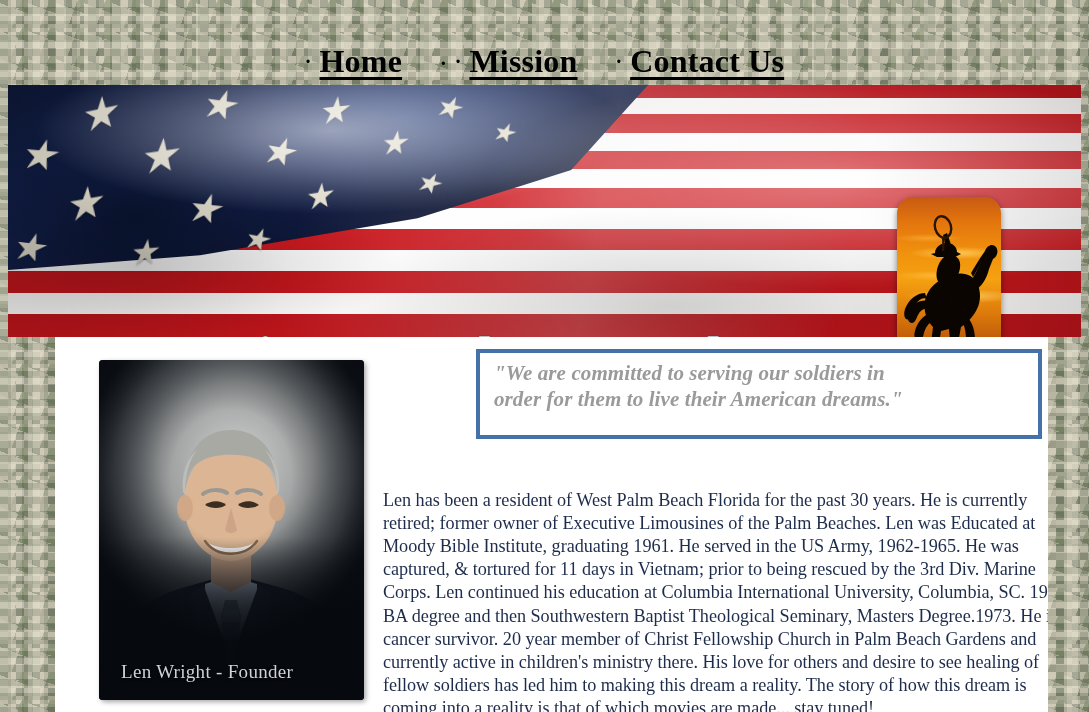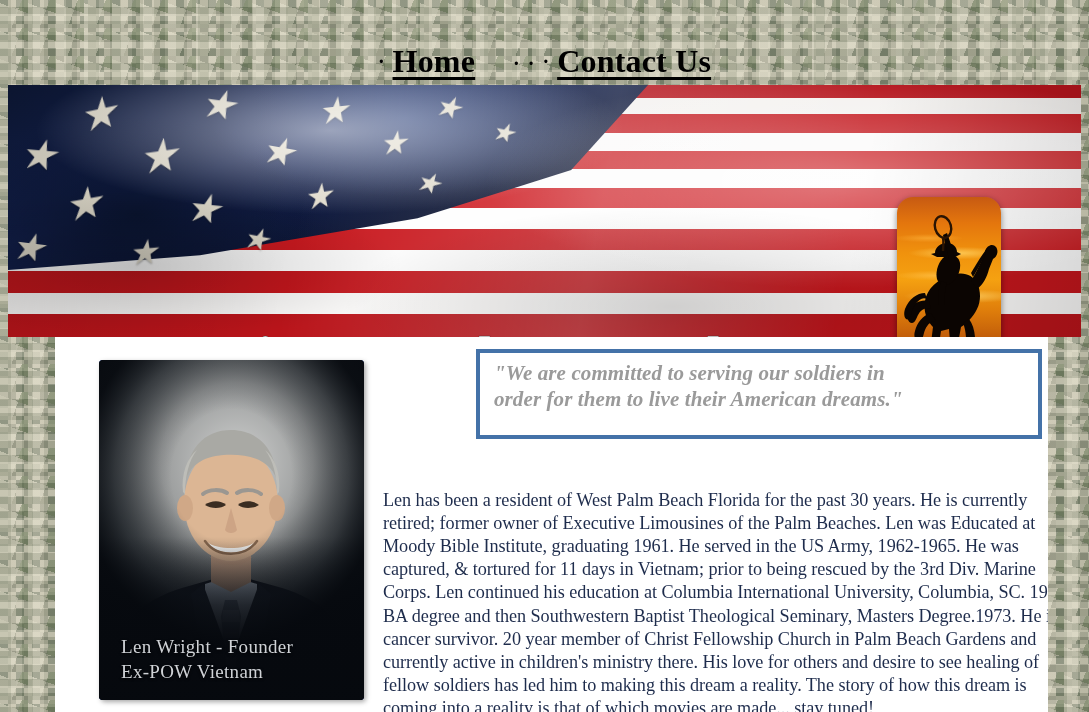--- a/index.html
+++ b/index.html
@@ -271,20 +271,21 @@
   <nav id="nav">
     <span class="nav-group">
       <span class="nav-bullet">·</span>
       <a class="nav-link">Home</a>
     </span>
     <span class="nav-group">
       <span class="nav-bullet">·</span>
     </span>
     <span class="nav-group">
       <span class="nav-bullet">·</span>
+      <a class="nav-link">Mission</a>
     </span>
     <span class="nav-group">
       <span class="nav-bullet">·</span>
       <a class="nav-link last">Contact Us</a>
     </span>
   </nav>
 
   <header id="banner">
     <div class="stripes"></div>
     <div class="canton"></div>
@@ -396,21 +397,20 @@
         <path d="M132 148 L126 170 C128 174 136 174 138 170 Z" fill="#caa183" opacity=".85"></path>
 
         <path d="M108 182 C118 196 146 196 156 182 C146 190 118 190 108 182 Z" fill="#fdfdfb"></path>
         <path d="M106 181 C118 198 146 198 158 181" stroke="#8a6a50" stroke-width="2.5" fill="none" stroke-linecap="round"></path>
 
         <path d="M110 196 C120 204 144 204 154 196 C146 208 118 208 110 196 Z" fill="#c8a084" opacity=".5"></path>
       </svg>
       <div class="vignette"></div>
       <figcaption id="portrait-caption">
         <span>Len Wright - Founder</span>
-        <span>Ex-POW Vietnam</span>
       </figcaption>
     </figure>
 
     <blockquote id="quote-box">
       <div id="quote-text">
         <span>"We are committed to serving our soldiers in</span>
         <span>order for them to live their American dreams."</span>
       </div>
     </blockquote>
 

